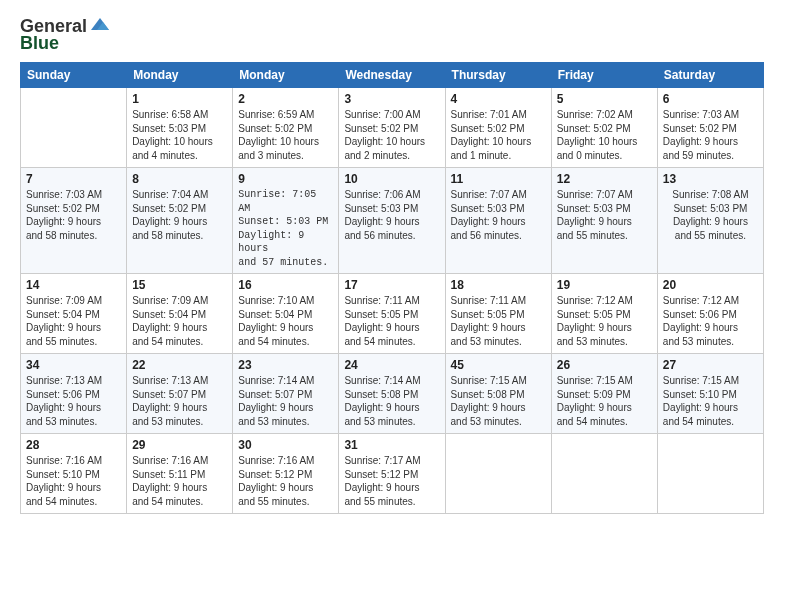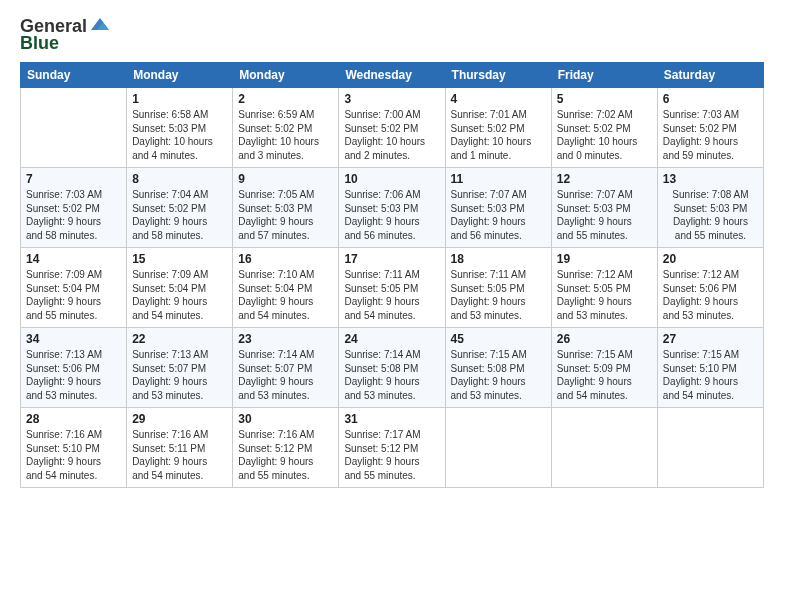--- a/index.html
+++ b/index.html
@@ -170,21 +170,21 @@
           </td>
           <td>
             <span class="day-num">8</span>
             <div class="day-info" style="white-space: pre-line;">Sunrise: 7:04 AM
 Sunset: 5:02 PM
 Daylight: 9 hours
 and 58 minutes.</div>
           </td>
           <td>
             <span class="day-num">9</span>
-            <div class="day-info" style="white-space: pre-line;">Sunrise: 7:05 AM
+            <div class="day-info" style="white-space: pre-line; font-family: Liberation Mono, monospace;">Sunrise: 7:05 AM
 Sunset: 5:03 PM
 Daylight: 9 hours
 and 57 minutes.</div>
           </td>
           <td>
             <span class="day-num">10</span>
             <div class="day-info" style="white-space: pre-line;">Sunrise: 7:06 AM
 Sunset: 5:03 PM
 Daylight: 9 hours
 and 56 minutes.</div>

